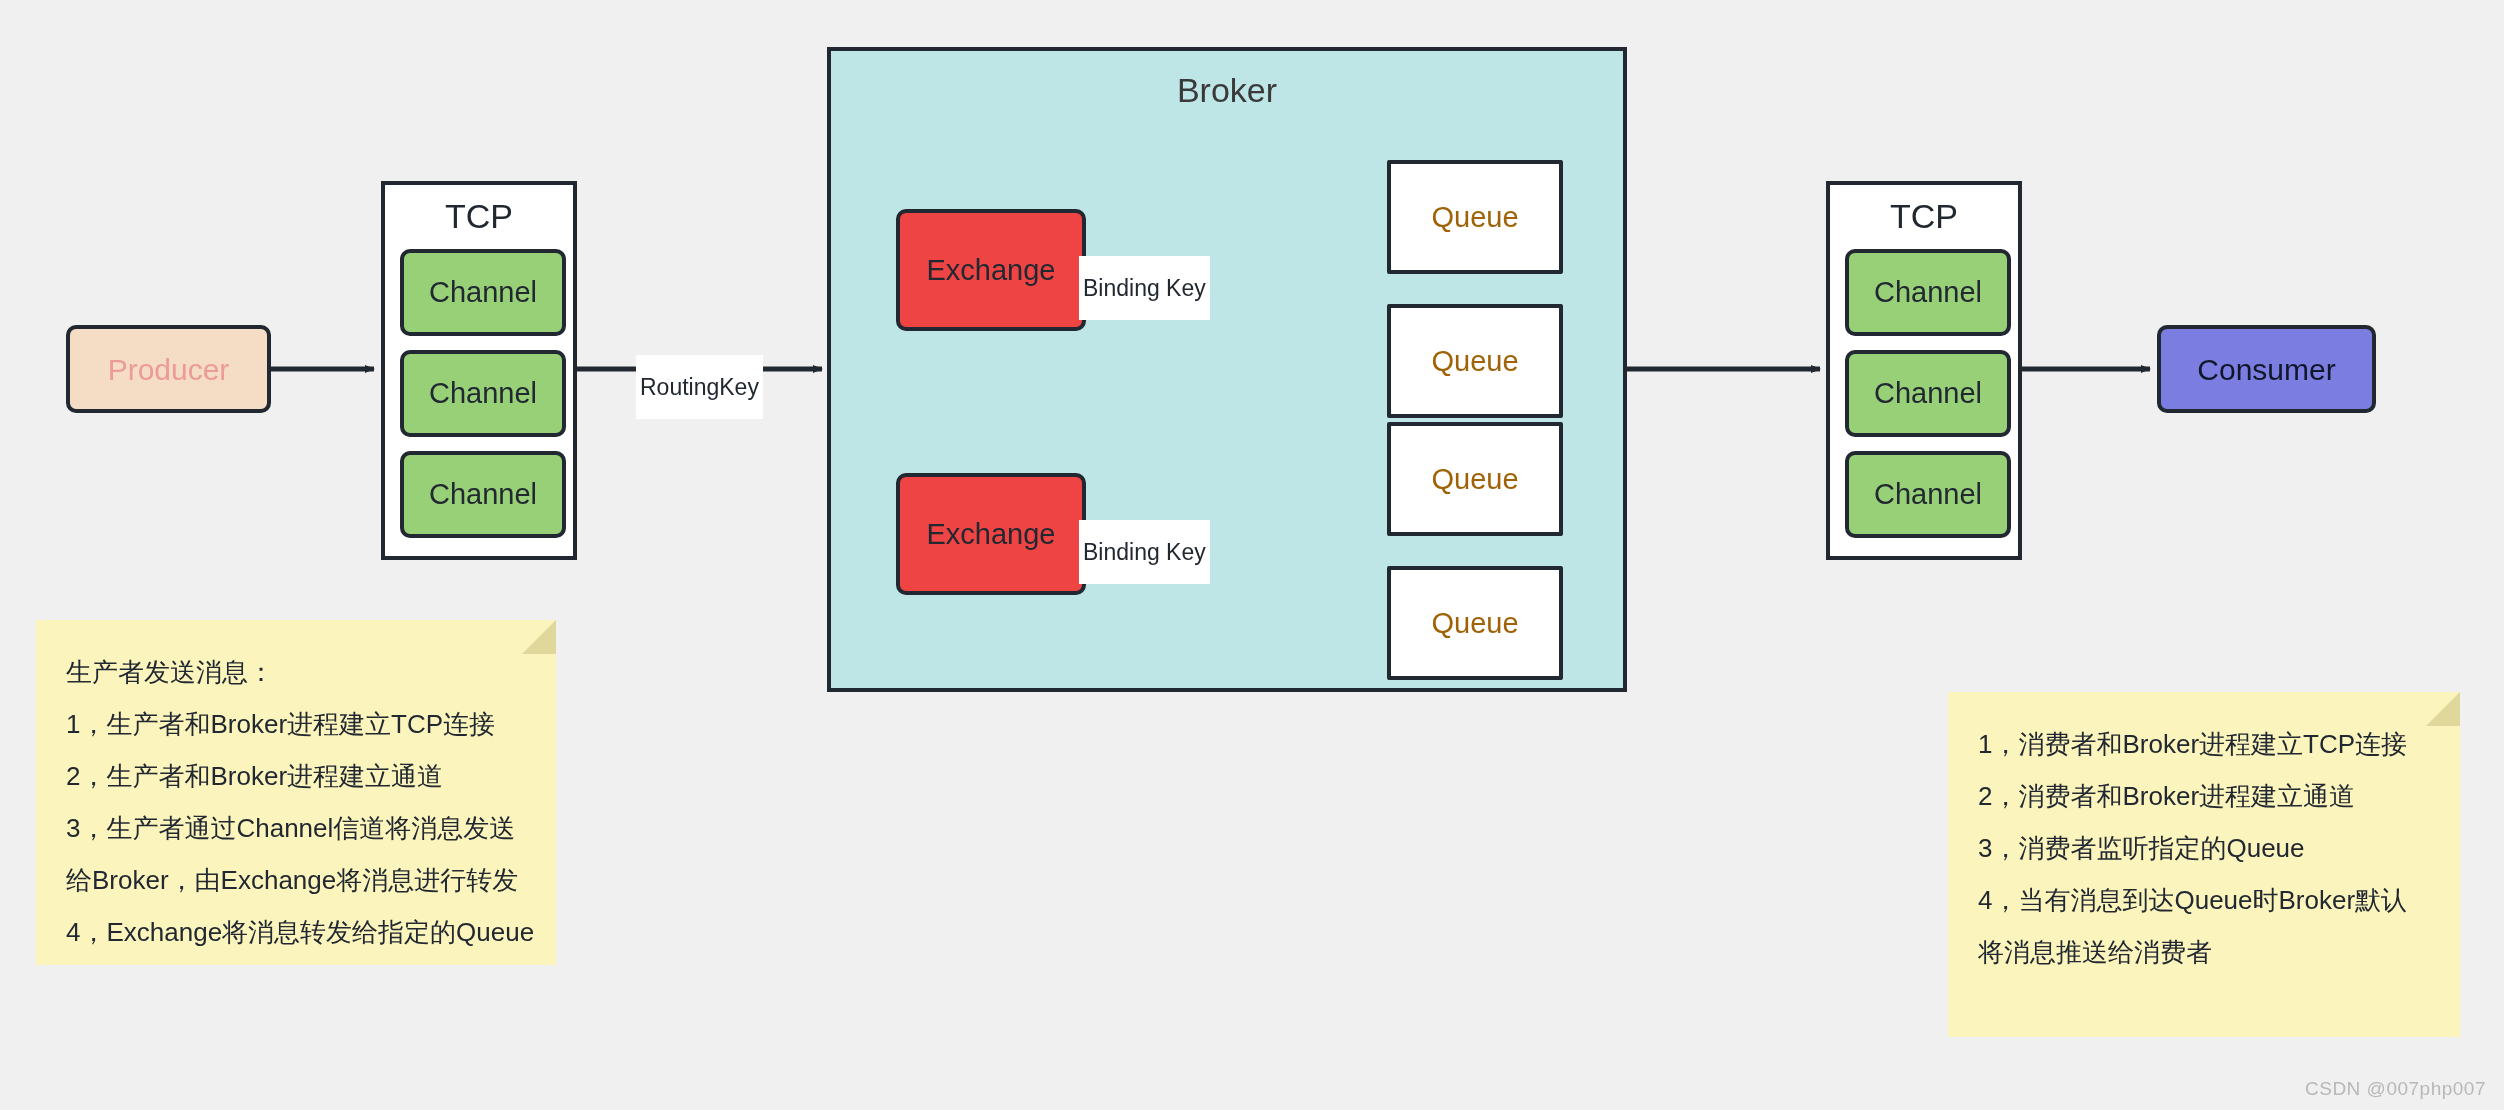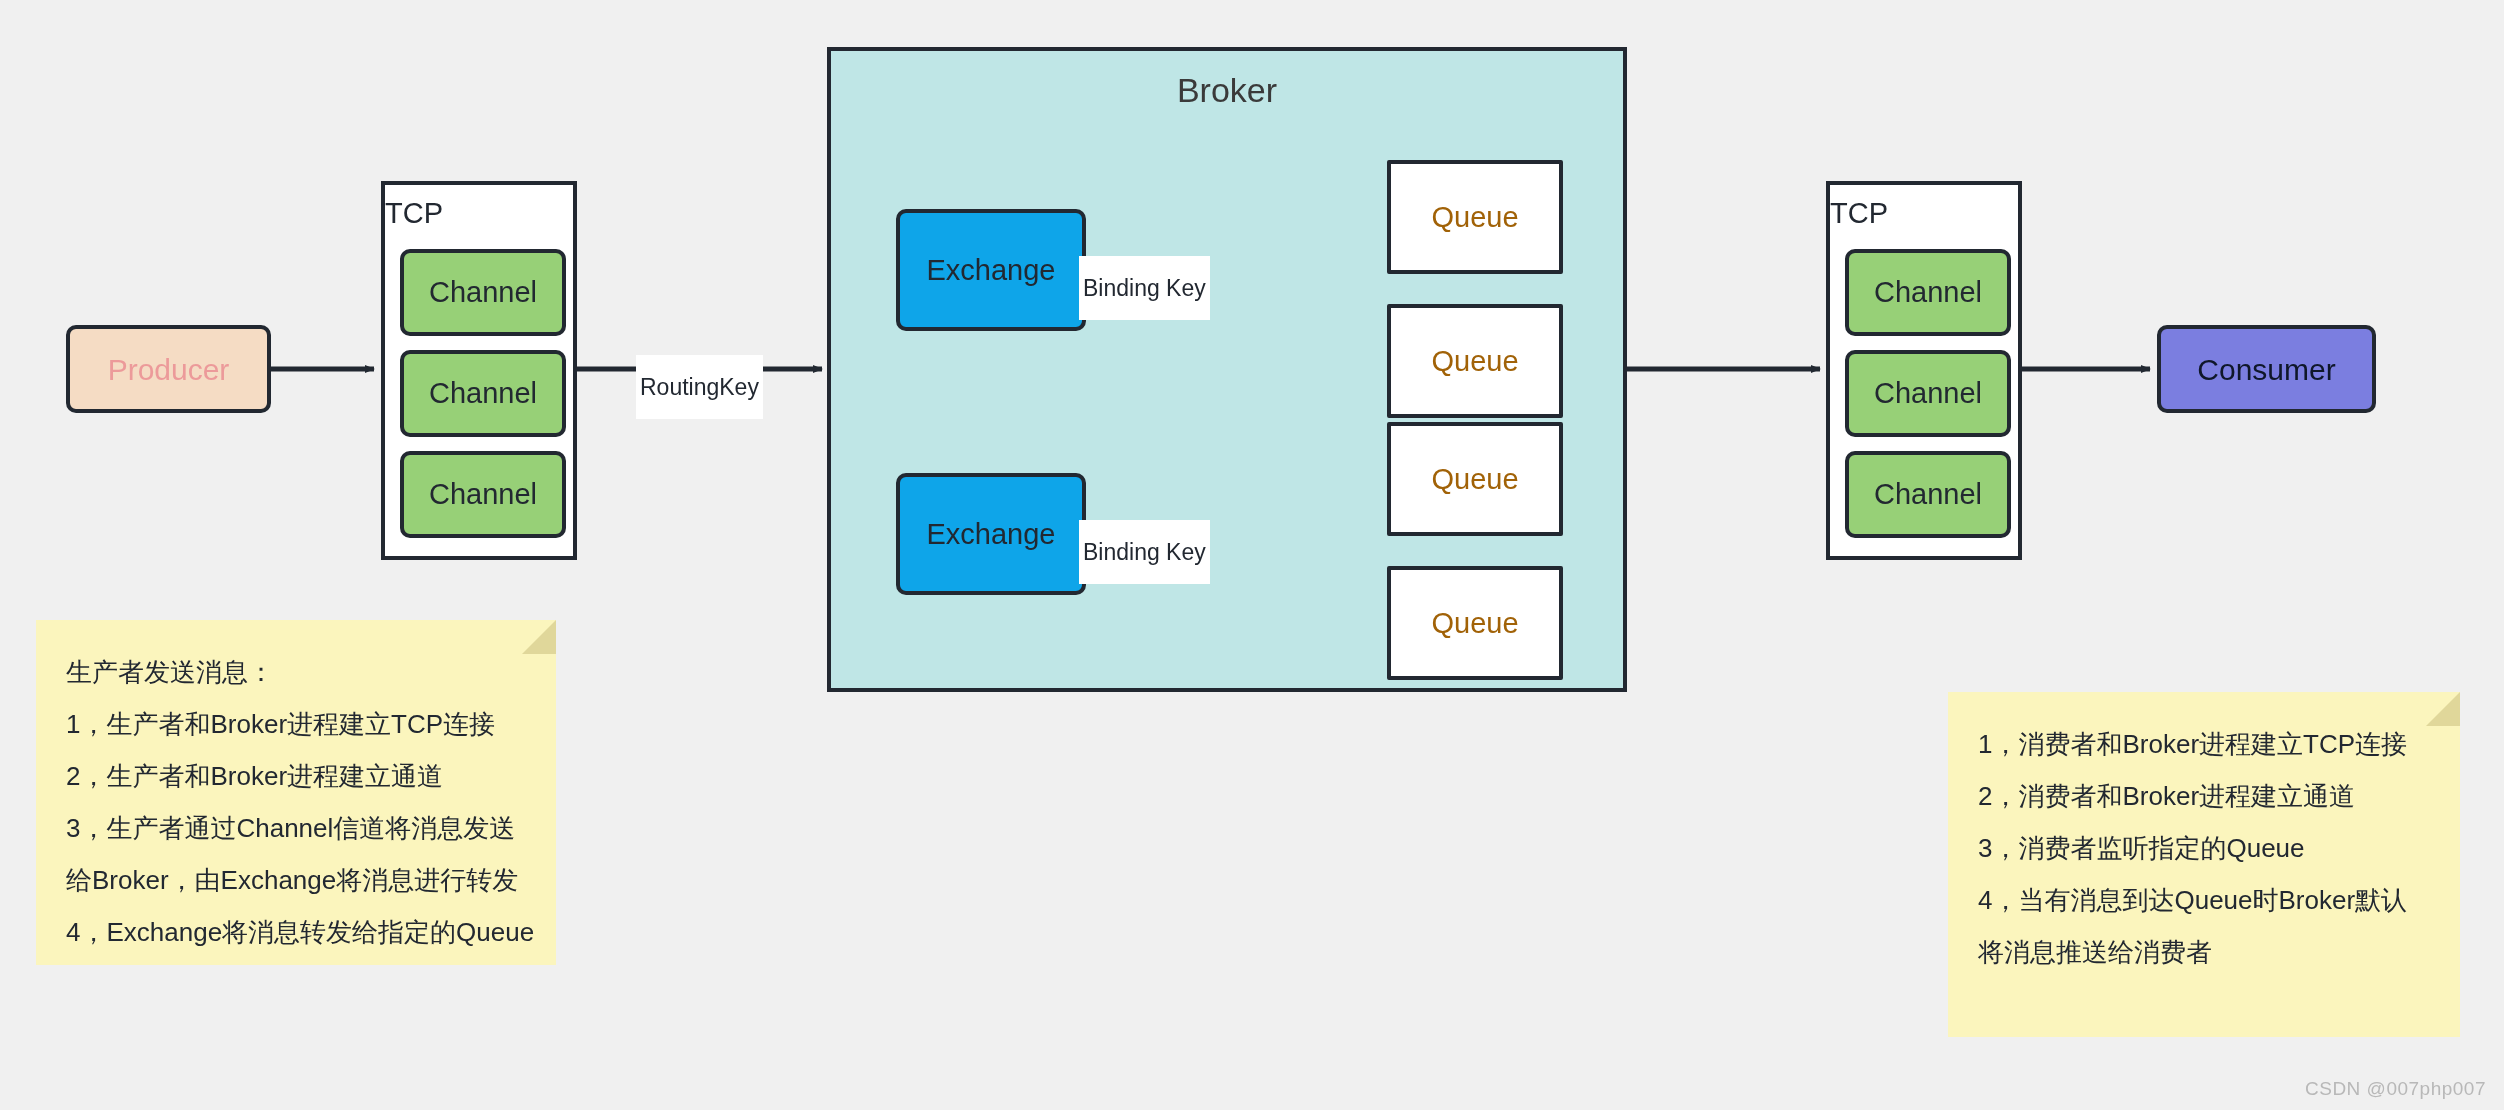--- a/index.html
+++ b/index.html
@@ -46,22 +46,22 @@
     position: absolute;
     box-sizing: border-box;
     background: #ffffff;
     border: 4px solid #222831;
   }
   #tcp-left  { left: 381px;  top: 181px; width: 196px; height: 379px; }
   #tcp-right { left: 1826px; top: 181px; width: 196px; height: 379px; }
   .tcp-title {
     position: absolute;
     top: 12px; left: 0; width: 100%;
-    text-align: left;
-    font-size: 29px;
+    text-align: center;
+    font-size: 34px;
     color: #222831;
   }
   .channel {
     position: absolute;
     left: 15px;
     width: 166px;
     height: 87px;
     box-sizing: border-box;
     background: #97d077;
     border: 4px solid #222831;
@@ -88,21 +88,21 @@
     position: absolute;
     top: 20px; left: 0; width: 100%;
     text-align: center;
     font-size: 34px;
     color: #3a3a3a;
   }
   .exchange {
     position: absolute;
     width: 190px; height: 122px;
     box-sizing: border-box;
-    background: #0ea5e9;
+    background: #ef4444;
     border: 4px solid #222831;
     border-radius: 10px;
     display: flex;
     align-items: center;
     justify-content: center;
     font-size: 29px;
     color: #222831;
   }
   #exchange-1 { left: 896px; top: 209px; }
   #exchange-2 { left: 896px; top: 473px; }

